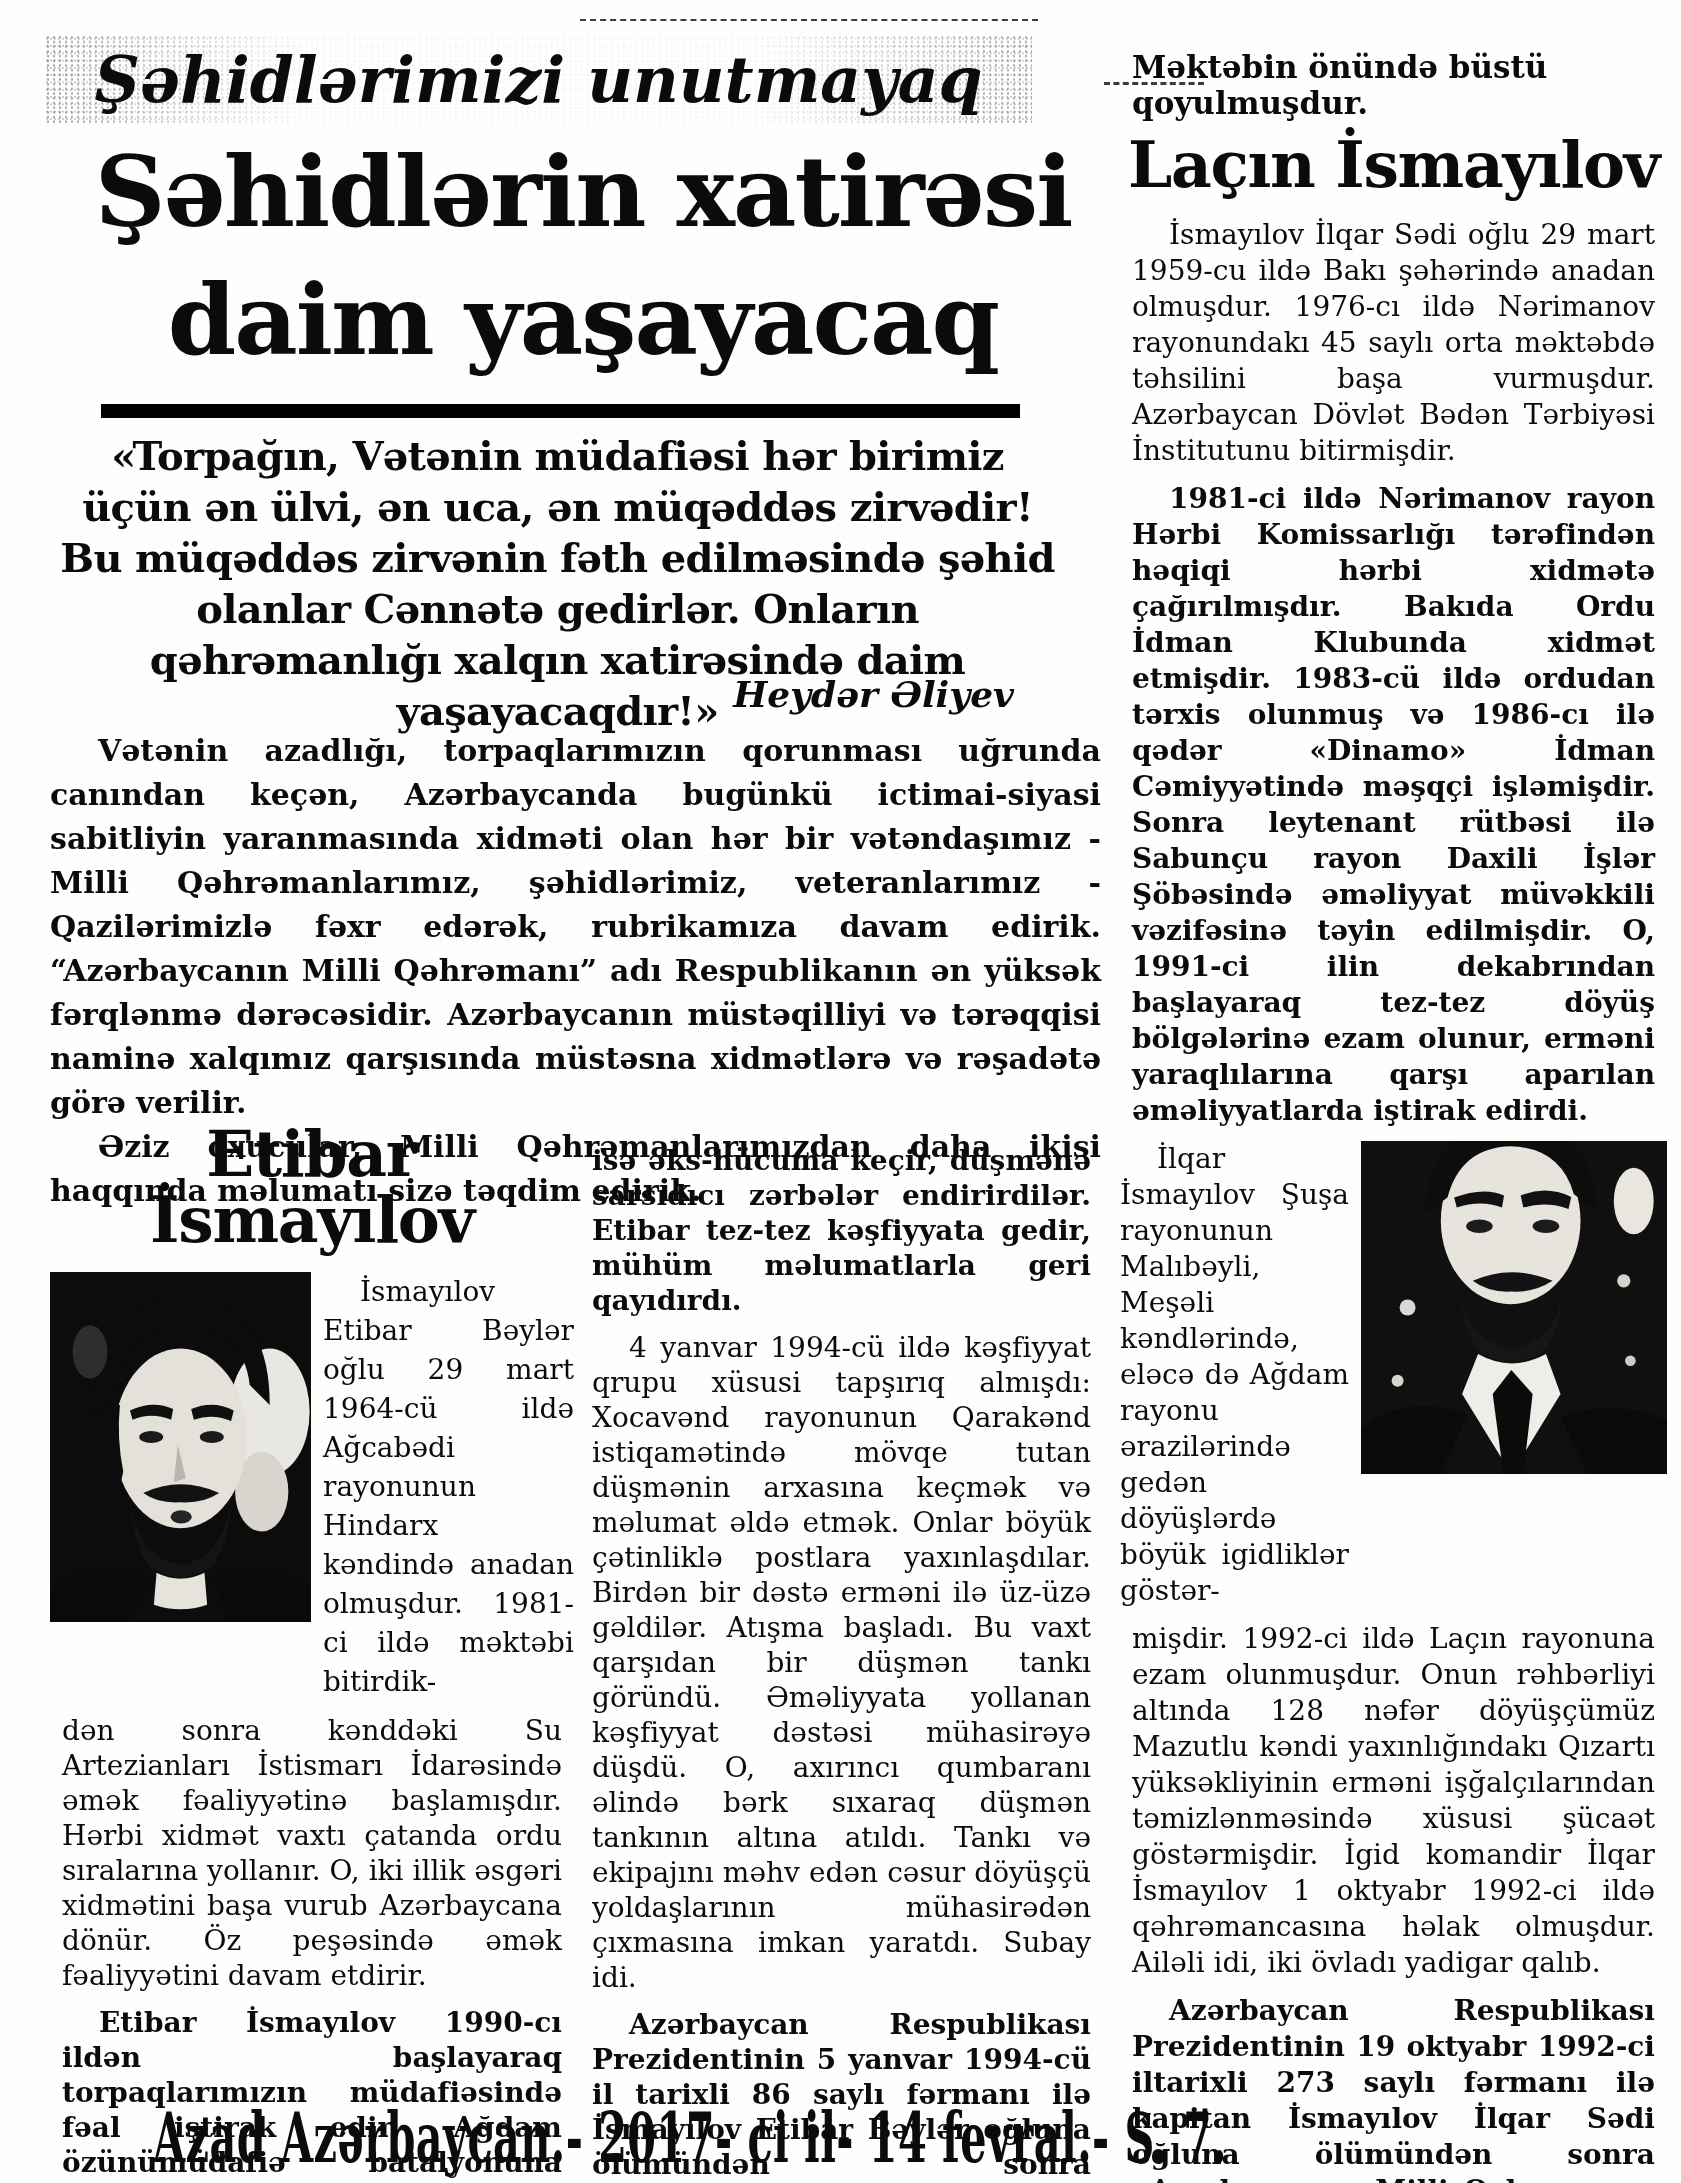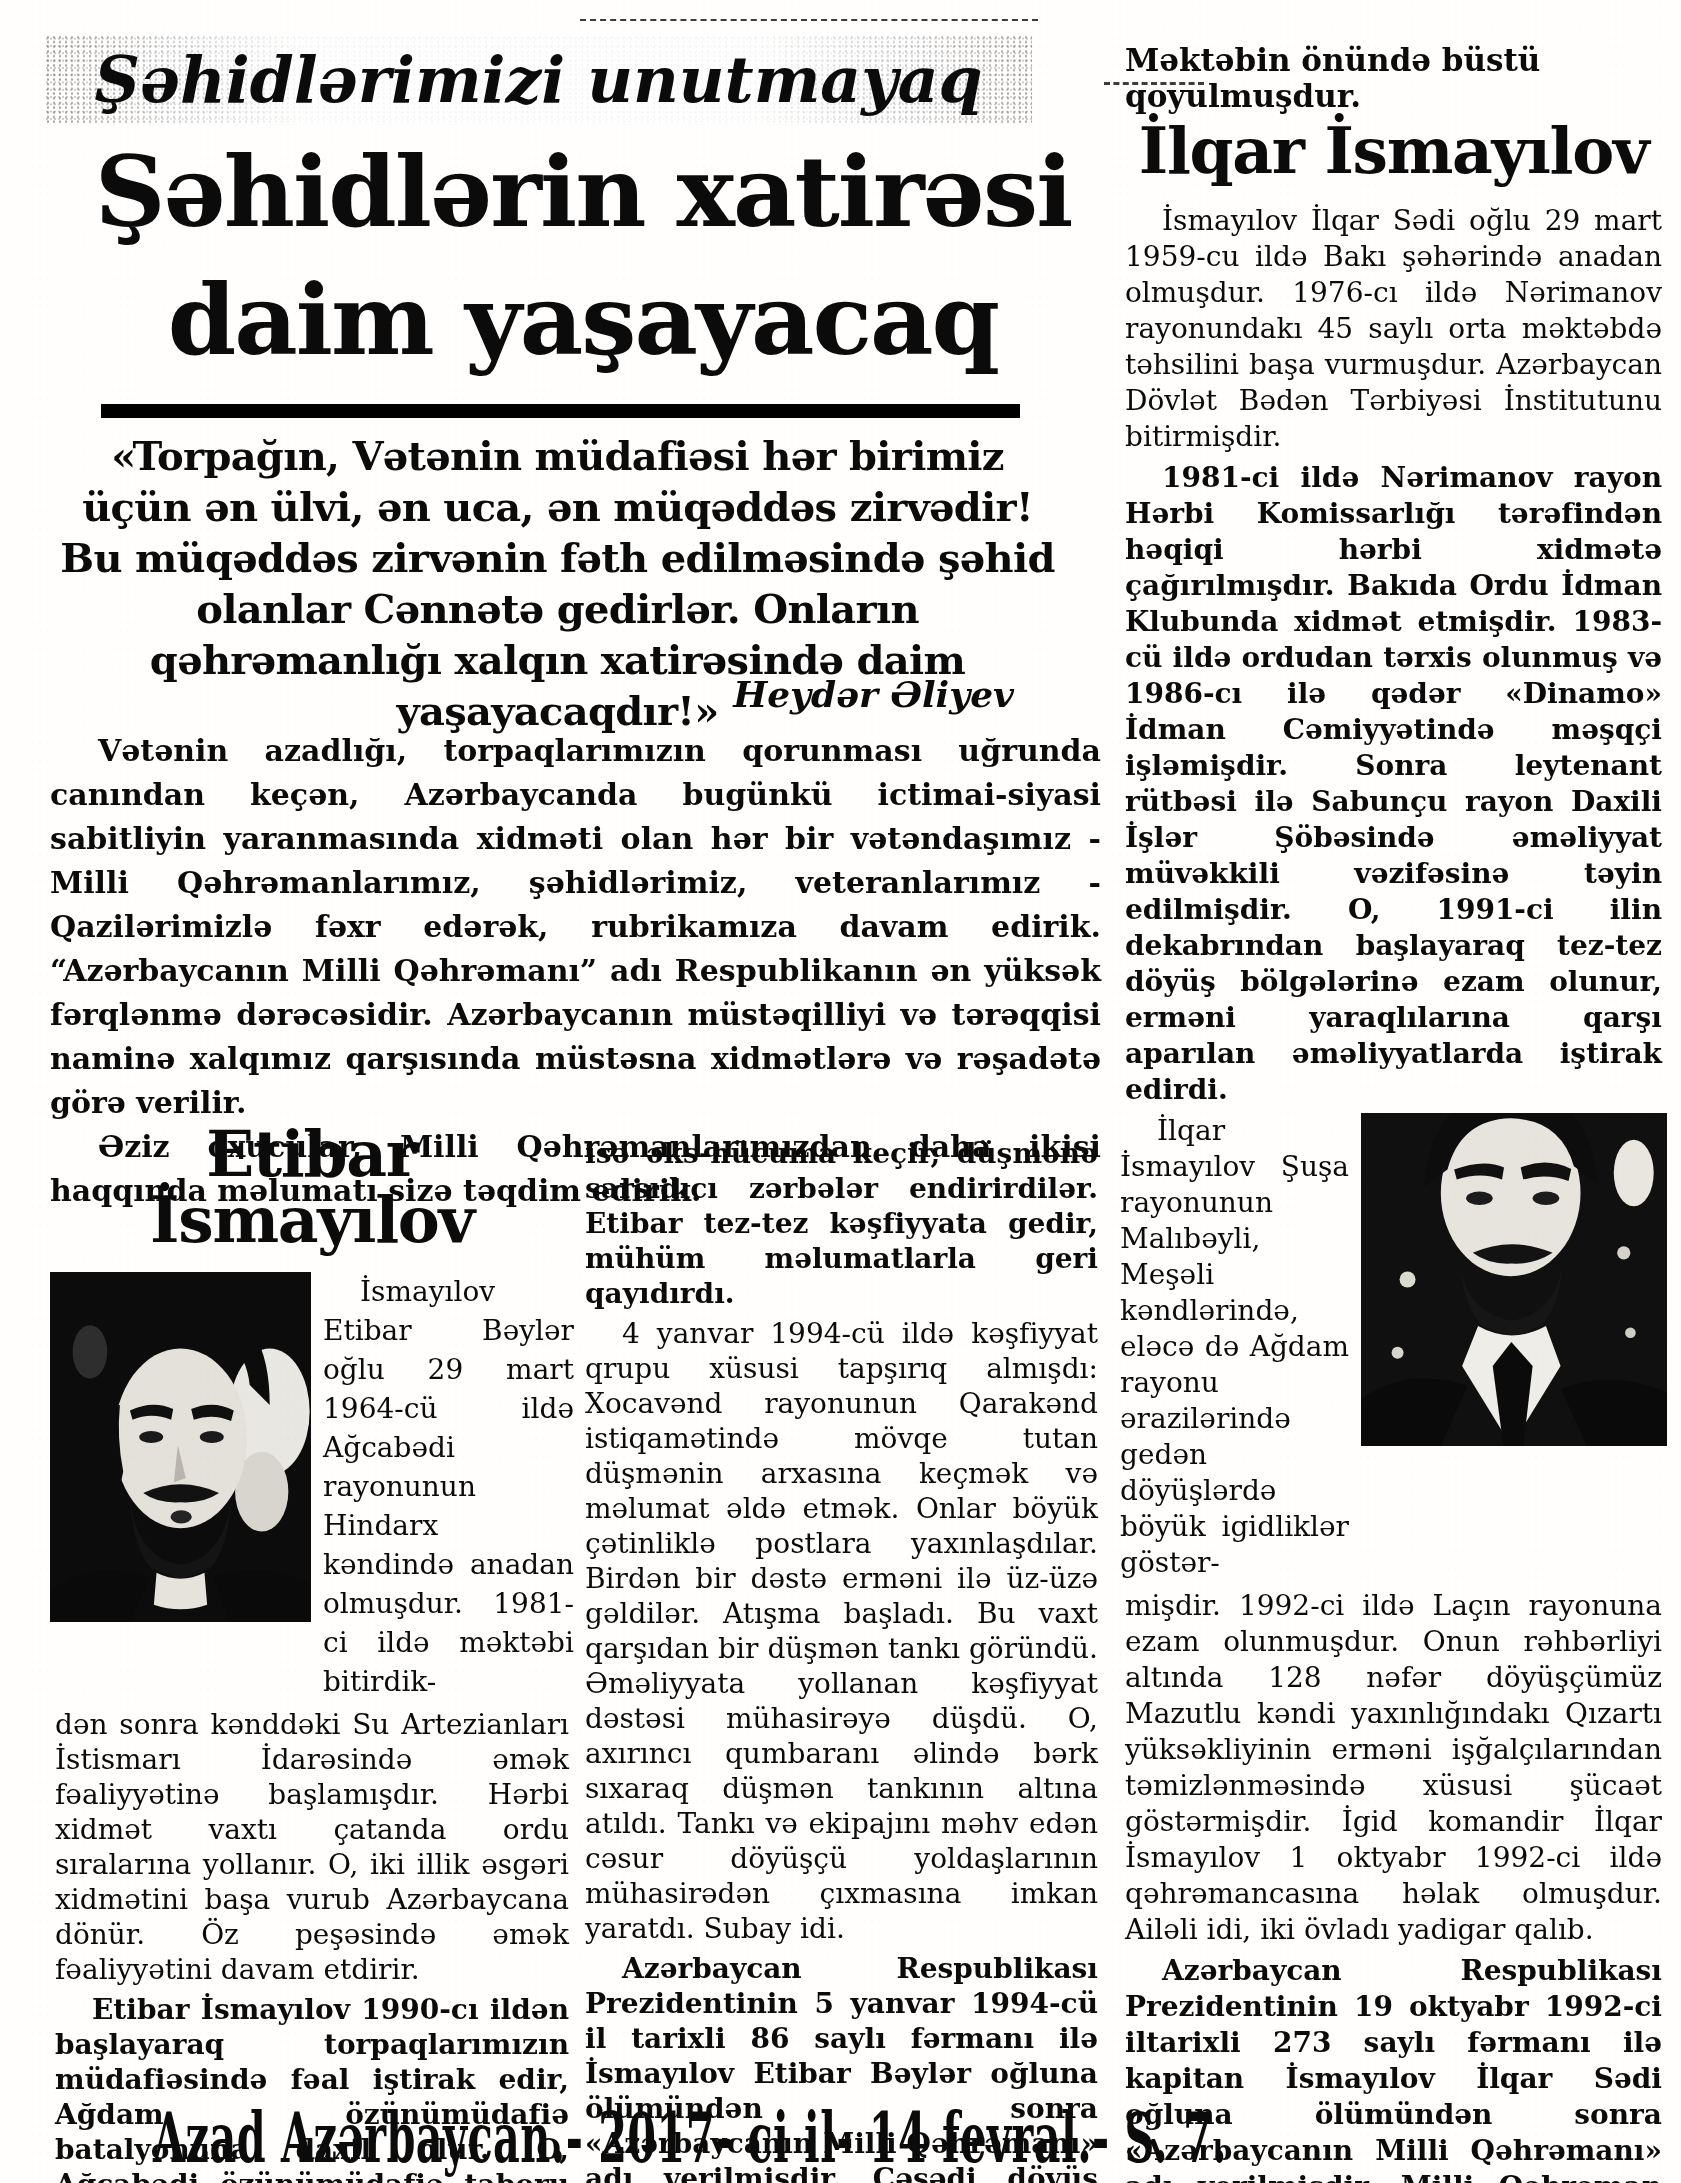--- a/index.html
+++ b/index.html
@@ -44,21 +44,21 @@
     position:absolute;left:40px;top:673px;width:974px;text-align:right;
     font-weight:bold;font-style:italic;font-size:36px;
   }
   .intro{
     position:absolute;left:50px;top:729px;width:1051px;
     font-weight:bold;font-size:30px;line-height:44px;text-align:justify;
   }
   .intro p{margin:0;text-indent:48px;}
 
   .col{position:absolute;font-size:28px;text-align:justify;}
-  .col p{margin:5px;}
+  .col p{margin:12px;}
   .col .p-indent{text-indent:37px;}
   .bold{font-weight:bold;}
 
   .col1{left:50px;top:1122px;width:524px;line-height:35px;}
   .col2{left:580px;top:1131px;width:523px;line-height:35px;}
   .col3{left:1120px;top:37px;width:547px;line-height:36px;}
 
   .article-heading{
     font-weight:bold;font-size:63px;line-height:1.04;text-align:center;
     letter-spacing:-1.3px;margin:0 0 18.6px 0;text-indent:0;
@@ -138,21 +138,21 @@
   </div>
 
   <div class="col col2">
     <p class="bold">isə əks-hücuma keçir, düşmənə sarsıdıcı zərbələr endirirdilər. Etibar tez-tez kəşfiyyata gedir, mühüm məlumatlarla geri qayıdırdı.</p>
     <p class="p-indent">4 yanvar 1994-cü ildə kəşfiyyat qrupu xüsusi tapşırıq almışdı: Xocavənd rayonunun Qarakənd istiqamətində mövqe tutan düşmənin arxasına keçmək və məlumat əldə etmək. Onlar böyük çətinliklə postlara yaxınlaşdılar. Birdən bir dəstə erməni ilə üz-üzə gəldilər. Atışma başladı. Bu vaxt qarşıdan bir düşmən tankı göründü. Əməliyyata yollanan kəşfiyyat dəstəsi mühasirəyə düşdü. O, axırıncı qumbaranı əlində bərk sıxaraq düşmən tankının altına atıldı. Tankı və ekipajını məhv edən cəsur döyüşçü yoldaşlarının mühasirədən çıxmasına imkan yaratdı. Subay idi.</p>
     <p class="bold p-indent">Azərbaycan Respublikası Prezidentinin 5 yanvar 1994-cü il tarixli 86 saylı fərmanı ilə İsmayılov Etibar Bəylər oğluna ölümündən sonra «Azərbaycanın Milli Qəhrəmanı» adı verilmişdir. Cəsədi döyüş meydanında qalmışdır. Hindarx kənd orta məktəbi onun adını daşıyır.</p>
   </div>
 
   <div class="col col3">
     <p class="lead-in">Məktəbin önündə büstü qoyulmuşdur.</p>
-    <h2 class="article-heading">İlqar İsmayılov</h2>
+    <h2 class="article-heading">Laçın İsmayılov</h2>
     <p class="p-indent">İsmayılov İlqar Sədi oğlu 29 mart 1959-cu ildə Bakı şəhərində anadan olmuşdur. 1976-cı ildə Nərimanov rayonundakı 45 saylı orta məktəbdə təhsilini başa vurmuşdur. Azərbaycan Dövlət Bədən Tərbiyəsi İnstitutunu bitirmişdir.</p>
     <p class="bold p-indent">1981-ci ildə Nərimanov rayon Hərbi Komissarlığı tərəfindən həqiqi hərbi xidmətə çağırılmışdır. Bakıda Ordu İdman Klubunda xidmət etmişdir. 1983-cü ildə ordudan tərxis olunmuş və 1986-cı ilə qədər «Dinamo» İdman Cəmiyyətində məşqçi işləmişdir. Sonra leytenant rütbəsi ilə Sabunçu rayon Daxili İşlər Şöbəsində əməliyyat müvəkkili vəzifəsinə təyin edilmişdir. O, 1991-ci ilin dekabrından başlayaraq tez-tez döyüş bölgələrinə ezam olunur, erməni yaraqlılarına qarşı aparılan əməliyyatlarda iştirak edirdi.</p>
     <div class="photo-row">
       <div class="wrap-text p-indent">İlqar İsmayılov Şuşa rayonunun Malıbəyli, Meşəli kəndlərində, eləcə də Ağdam rayonu ərazilərində gedən döyüşlərdə böyük igidliklər göstər-</div>
       <div class="photo-box photo2">
         <svg viewBox="0 0 460 500" preserveAspectRatio="none">
           <rect x="0" y="0" width="460" height="500" fill="#101010"></rect>
           <ellipse cx="225" cy="120" rx="105" ry="125" fill="#e7e4dd"></ellipse>
           <path d="M95 110 Q105 -30 225 -30 Q345 -30 355 105 L320 80 Q300 10 225 8 Q150 10 130 85 Z" fill="#0d0d0d"></path>
           <path d="M140 85 Q185 68 215 82 L212 100 Q180 88 144 100 Z" fill="#111"></path>

